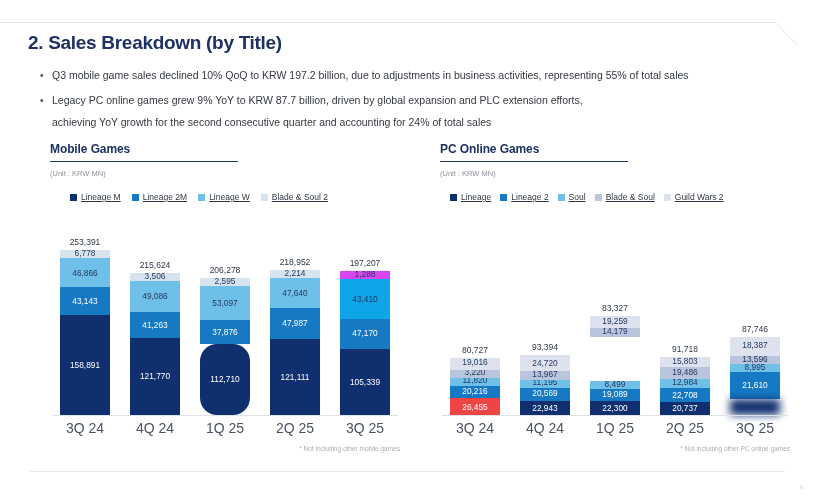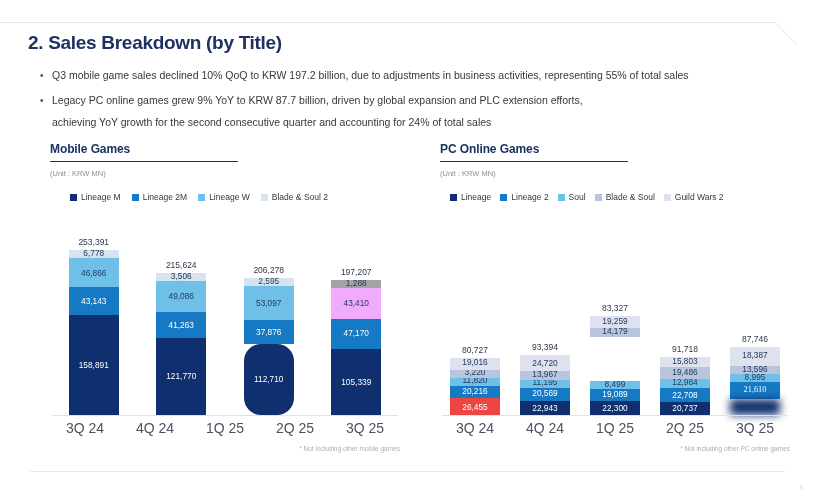--- a/index.html
+++ b/index.html
@@ -29,21 +29,21 @@
 
   
   .panel{position:absolute;top:142px;width:350px;height:330px;}
   .panel.left{left:50px;}
   .panel.right{left:440px;}
 
   .panel-title{font-size:12px;font-weight:bold;color:#1d3263;letter-spacing:-0.1px;}
   .panel-rule{margin-top:5px;width:188px;height:1px;background:#1d3263;}
   .panel-unit{margin-top:7px;font-size:7.5px;color:#8b9099;}
 
-  .legend{margin-top:14px;display:flex;align-items:center;gap:11px;padding-left:20px;}
+  .legend{margin-top:14px;display:flex;align-items:center;gap:11px;padding-left:20px;text-decoration:underline;}
   .legend.right-lg{padding-left:10px;gap:9px;}
   .lg-item{display:flex;align-items:center;gap:4px;font-size:8.5px;color:#2f3741;white-space:nowrap;}
   .sw{width:7px;height:7px;display:inline-block;}
 
   
   .chart{position:absolute;left:0;top:96px;width:350px;height:200px;}
   .axis{position:absolute;left:2px;right:2px;bottom:22px;height:1px;background:#dfe2e6;}
   .cat-row{position:absolute;left:0;right:0;bottom:2px;display:flex;}
   .cat{flex:1;text-align:center;font-size:14px;color:#4a5261;}
   .footnote{position:absolute;right:0;bottom:-14px;font-size:6.5px;color:#a9aeb6;}
@@ -156,26 +156,43 @@
               </div>
               <div class="seg" style="height: 23.9162px; background: rgb(21, 121, 196); color: rgb(255, 255, 255);">
                 <span>37,876</span>
               </div>
               <div class="seg" style="height: 71.1691px; background: rgb(16, 47, 110); color: rgb(255, 255, 255); border-radius: 17px;">
                 <span>112,710</span>
               </div>
             </div>
           </div>
           <div class="col">
+            <div class="total">218,952</div>
+            <div class="stack">
+              <div class="seg tiny" style="height: 8px; background: rgb(215, 228, 240); color: rgb(36, 57, 95);">
+                <span>2,214</span>
+              </div>
+              <div class="seg" style="height: 30.0816px; background: rgb(111, 192, 232); color: rgb(36, 57, 95);">
+                <span>47,640</span>
+              </div>
+              <div class="seg" style="height: 30.3007px; background: rgb(21, 121, 196); color: rgb(255, 255, 255);">
+                <span>47,987</span>
+              </div>
+              <div class="seg" style="height: 76.4737px; background: rgb(16, 47, 110); color: rgb(255, 255, 255);">
+                <span>121,111</span>
+              </div>
+            </div>
+          </div>
+          <div class="col">
             <div class="total">197,207</div>
             <div class="stack">
-              <div class="seg tiny" style="height: 8px; background: #a3a3a3; color: rgb(36, 57, 95);">
+              <div class="seg tiny" style="height: 8px; background: #d946ef; color: rgb(36, 57, 95);">
                 <span>1,288</span>
               </div>
-              <div class="seg" style="height: 31px; background: #f0abfc; color: rgb(36, 57, 95);">
+              <div class="seg" style="height: 40px; background: #0ea5e9; color: rgb(36, 57, 95);">
                 <span>43,410</span>
               </div>
               <div class="seg" style="height: 29.7848px; background: rgb(21, 121, 196); color: rgb(255, 255, 255);">
                 <span>47,170</span>
               </div>
               <div class="seg" style="height: 66.5148px; background: rgb(16, 47, 110); color: rgb(255, 255, 255);">
                 <span>105,339</span>
               </div>
             </div>
           </div>
@@ -305,21 +322,21 @@
             <div class="stack">
               <div class="seg tiny" style="height: 19px; background: rgb(221, 226, 238); color: rgb(36, 57, 95);">
                 <span>18,387</span>
               </div>
               <div class="seg tiny" style="height: 8.58499px; background: rgb(185, 196, 221); color: rgb(36, 57, 95);">
                 <span>13,596</span>
               </div>
               <div class="seg tiny" style="height: 8px; background: rgb(111, 192, 232); color: rgb(36, 57, 95);">
                 <span>8,995</span>
               </div>
-              <div class="seg" style="height: 17px; background: rgb(21, 121, 196); color: rgb(255, 255, 255); font-family: Liberation Serif, serif;">
+              <div class="seg" style="height: 27px; background: rgb(21, 121, 196); color: rgb(255, 255, 255);">
                 <span>21,610</span>
               </div>
               <div class="seg blurred" style="height: 15.8856px; background: rgb(16, 47, 110); color: rgb(255, 255, 255);">
                 <span></span>
               </div>
             </div>
           </div>
         </div>
       <div class="axis"></div>
       <div class="cat-row" id="cat1">

